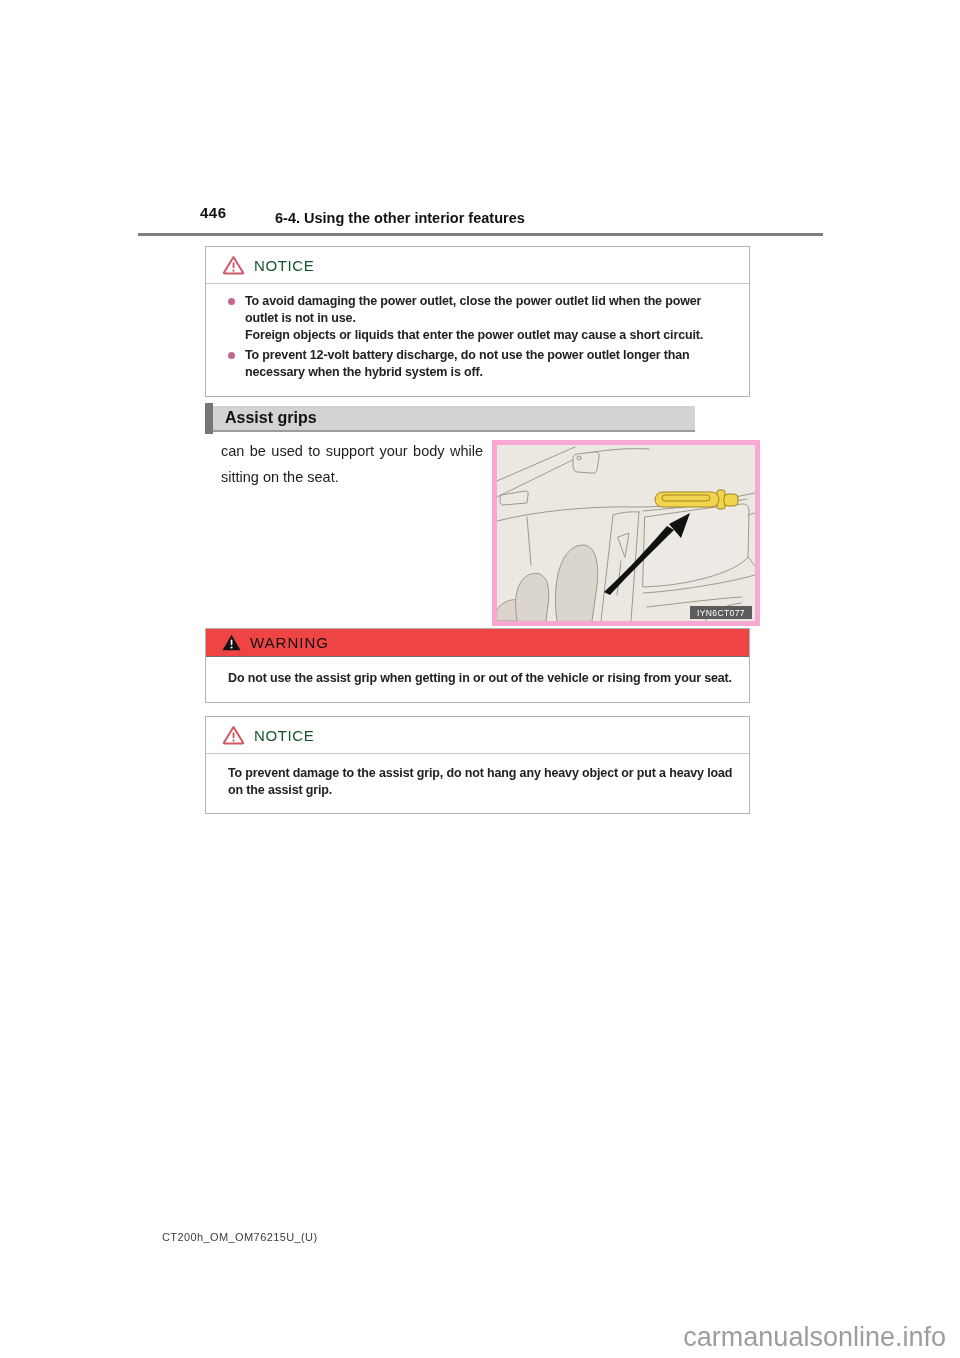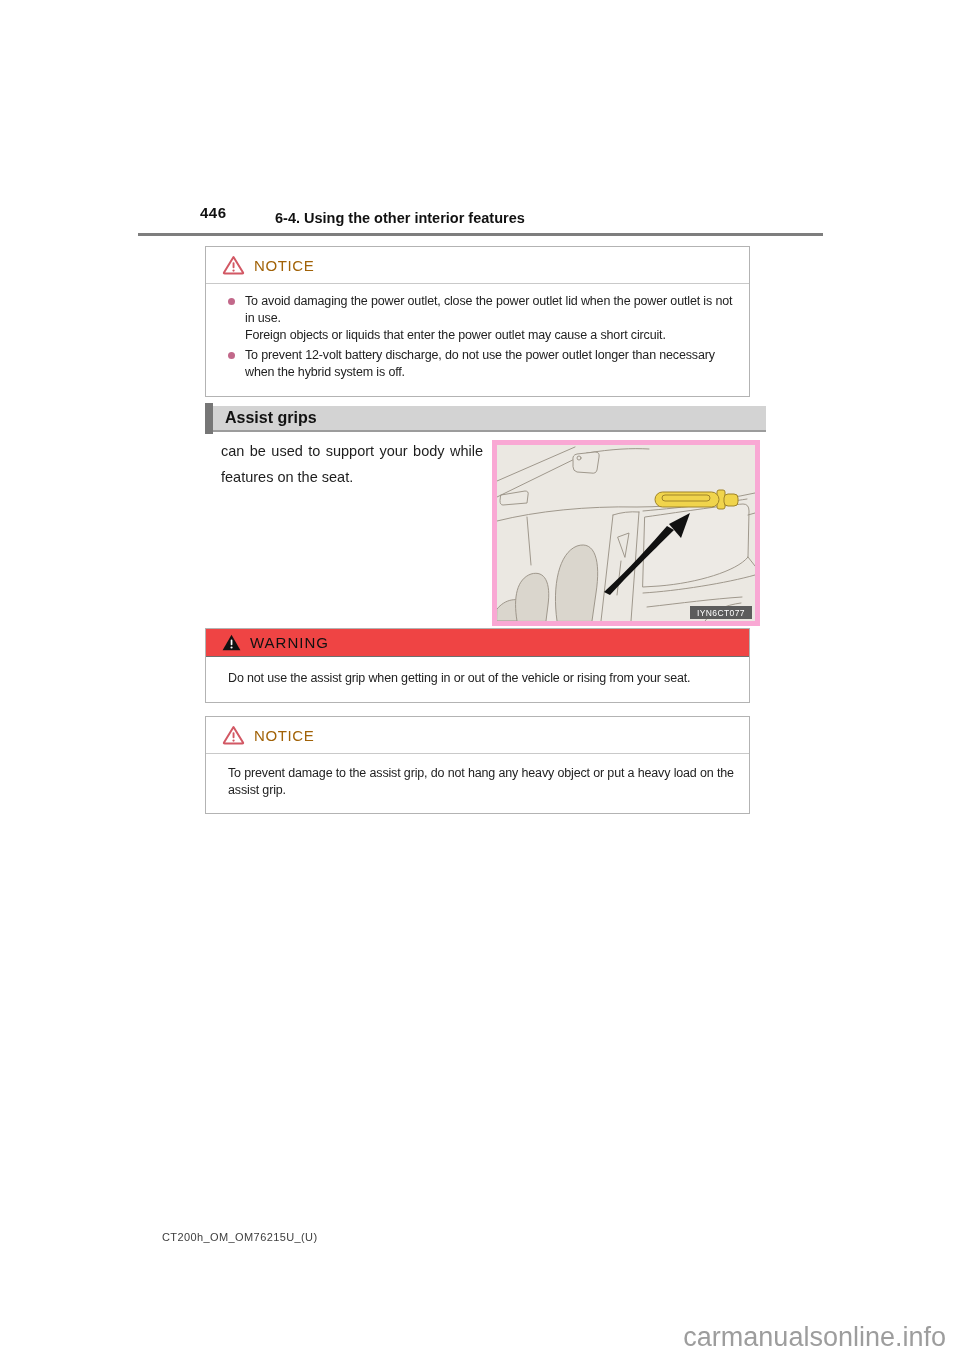--- a/index.html
+++ b/index.html
@@ -17,34 +17,34 @@
   .page-num { left: 200px; top: 204px; font-size: 15px; font-weight: bold; color: #111; letter-spacing: .5px; }
   .page-sec { left: 275px; top: 210px; font-size: 14.5px; font-weight: bold; color: #111; }
   .head-rule { left: 138px; top: 233px; width: 685px; height: 3px; background: #7e7e7e; }
 
   
   .cbox { left: 205px; width: 545px; border: 1px solid #b3b3b3; background: #fff; box-sizing: border-box; }
   .cbox-head {
     display: flex; align-items: center; gap: 9px;
     height: 36px; padding-left: 16px;
     border-bottom: 1px solid #c9c9c9;
-    font-size: 15px; letter-spacing: .6px; color: #a16207;
+    font-size: 15px; letter-spacing: .6px; color: #14532d;
   }
   .cbox-head svg { flex: 0 0 auto; display: block; }
   .warn-head {
     height: 27px; background: #ef4444; border-bottom: 1px solid #6e6e6e;
     color: #111; letter-spacing: 1px;
   }
-  .cbox-body { padding: 9px 12px 12px 22px; font-size: 12.5px; line-height: 17px; letter-spacing: -0.15px; color: #222; }
+  .cbox-body { padding: 9px 12px 12px 22px; font-size: 12.5px; line-height: 17px; letter-spacing: -0.15px; color: #222; font-weight: bold; }
   .blist { list-style: none; margin: 0; padding: 0; }
   .blist li { position: relative; padding-left: 17px; margin-bottom: 3px; }
   .bullet-dot { position: absolute; left: 0; top: 5px; width: 7px; height: 7px; border-radius: 50%; background: #c2688a; }
 
   
-  .sec-bar { left: 205px; top: 406px; width: 561px; height: 24px; background: #d3d3d3; border-bottom: 2px solid #9c9c9c; }
+  .sec-bar { left: 205px; top: 406px; width: 490px; height: 24px; background: #d3d3d3; border-bottom: 2px solid #9c9c9c; }
   .sec-bar .block { position: absolute; left: 0; top: -3px; width: 8px; height: 31px; background: #767676; }
   .sec-bar .label { position: absolute; left: 20px; top: 0; line-height: 24px; font-size: 16px; font-weight: bold; color: #111; }
 
   
   .para { left: 221px; top: 438px; width: 262px; font-size: 14.5px; line-height: 26px; color: #1d1d1d; }
   .para .jline { text-align: justify; text-align-last: justify; }
 
   
   .figure { left: 492px; top: 440px; width: 258px; height: 176px; border: 5px solid #f9a8d4; box-sizing: content-box; }
   .figure svg { display: block; }
@@ -84,21 +84,21 @@
   </div>
 </div>
 
 <div class="abs sec-bar">
   <div class="block"></div>
   <div class="label">Assist grips</div>
 </div>
 
 <div class="abs para">
   <div class="jline">can be used to support your body while</div>
-  <div>features on the seat.</div>
+  <div>sitting on the seat.</div>
 </div>
 
 <div class="abs figure">
   <svg width="258" height="176" viewBox="0 0 258 176">
     <rect width="258" height="176" fill="#ebe8e2"></rect>
     <g fill="none" stroke="#968e82" stroke-width="0.9" stroke-linecap="round" stroke-linejoin="round">
 
       <path d="M0,36 L78,2"></path>
       <path d="M0,52 L90,8"></path>
       <path d="M90,8 C115,4 135,3 152,4"></path>

